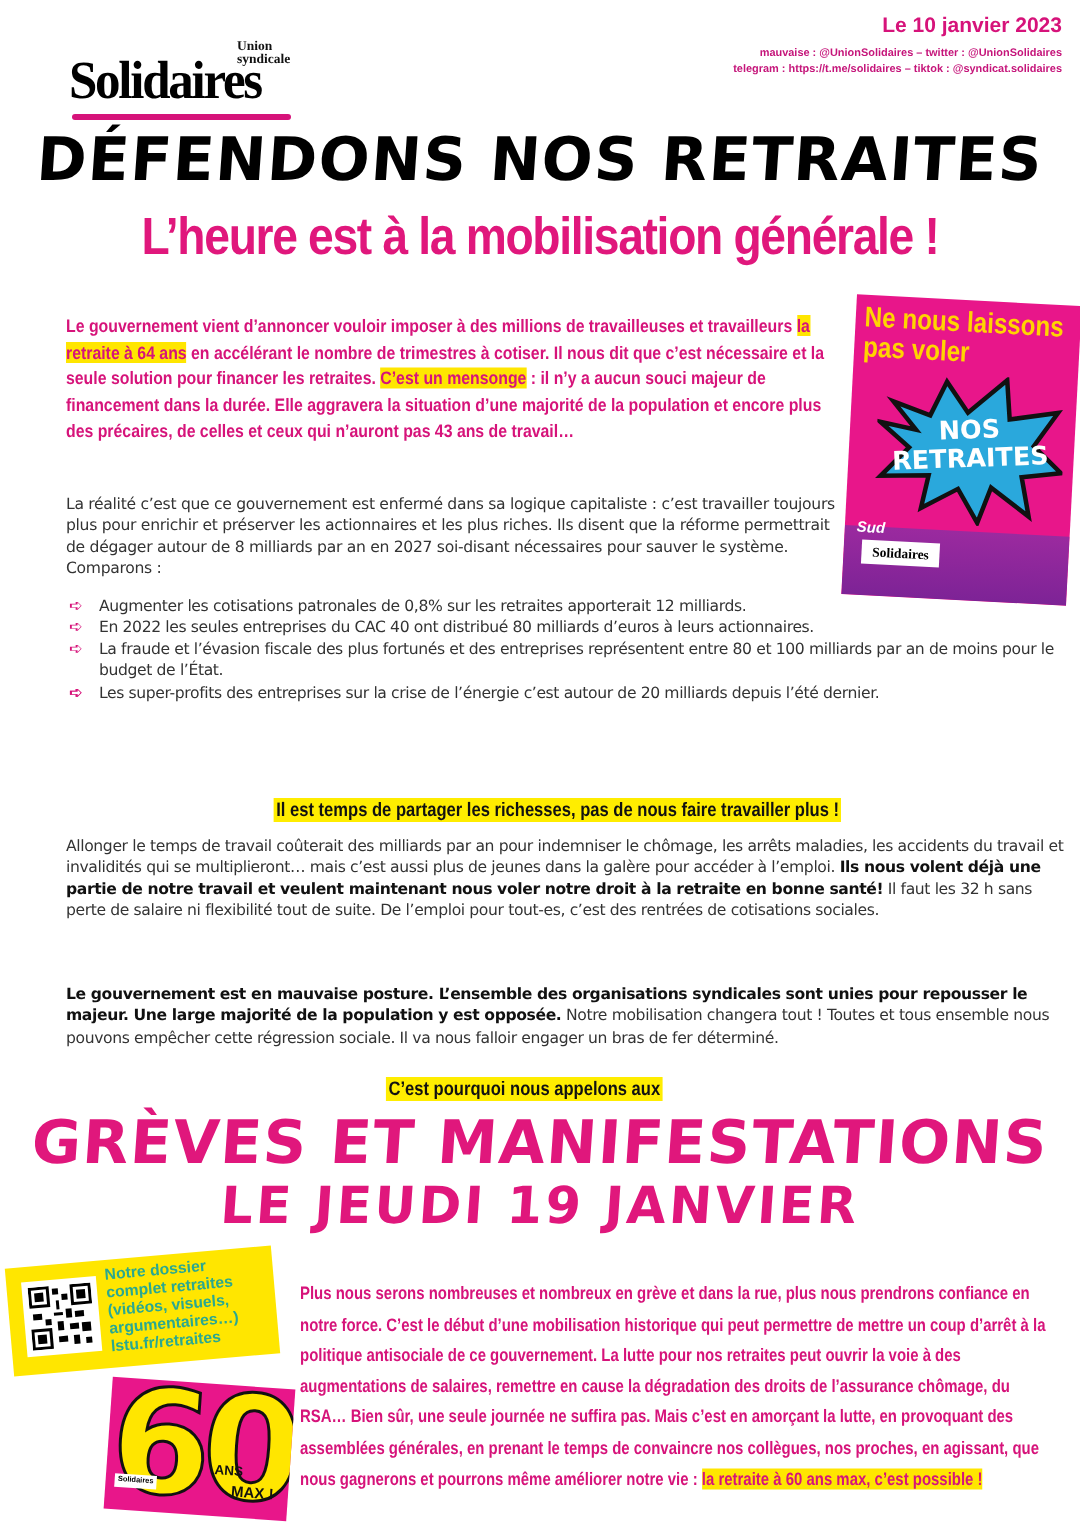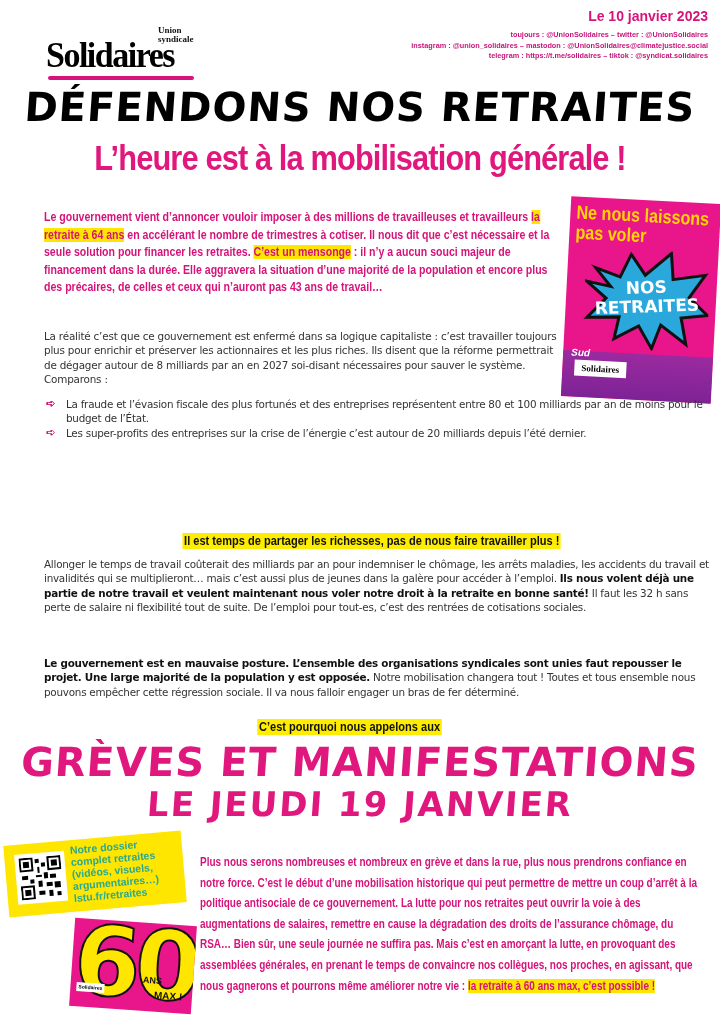--- a/index.html
+++ b/index.html
@@ -76,22 +76,21 @@
   <div class="logo-union">
     <div>Union</div>
     <div>syndicale</div>
   </div>
   <div class="logo-word">Solidaires</div>
   <div class="logo-underline"></div>
 </div>
 
 <div class="abs date">Le 10 janvier 2023</div>
 <div class="abs socials">
-  <div>toujours : @UnionSolidaires – twitter : @UnionSolidaires</div>
-  <div>instagram : @union_solidaires – mastodon : @UnionSolidaires@climatejustice.social</div>
+  <div>mauvaise : @UnionSolidaires – twitter : @UnionSolidaires</div>
   <div>telegram : https://t.me/solidaires – tiktok : @syndicat.solidaires</div>
 </div>
 
 <div class="abs title1">DÉFENDONS NOS RETRAITES</div>
 <div class="abs title2">L’heure est à la mobilisation générale !</div>
 
 <div class="abs intro" style="width:590px;">
   <span>Le gouvernement vient d’annoncer vouloir imposer à des millions de travailleuses et travailleurs </span><span class="hl">la retraite à 64 ans</span><span> en accélérant le nombre de trimestres à cotiser. Il nous dit que c’est nécessaire et la seule solution pour financer les retraites. </span><span class="hl">C’est un mensonge</span><span> : il n’y a aucun souci majeur de financement dans la durée. Elle aggravera la situation d’une majorité de la population et encore plus des précaires, de celles et ceux qui n’auront pas 43 ans de travail…</span>
 </div>
 
@@ -107,37 +106,37 @@
     </div>
   </div>
   <div class="poster-crowd"></div>
   <div class="poster-sud">Sud</div>
   <div class="poster-logo">Solidaires</div>
 </div>
 
 <div class="abs body-text para1">La réalité c’est que ce gouvernement est enfermé dans sa logique capitaliste : c’est travailler toujours plus pour enrichir et préserver les actionnaires et les plus riches. Ils disent que la réforme permettrait de dégager autour de 8 milliards par an en 2027 soi-disant nécessaires pour sauver le système. Comparons :</div>
 
 <div class="abs body-text bullets">
-  <div class="bullet"><span class="bullet-icon">➪</span></div>
-  <div class="bullet"><span class="bullet-icon">➪</span></div>
+  <div class="bullet"><span class="bullet-icon">➪</span><span>Augmenter les cotisations patronales de 0,8% sur les retraites apporterait 12 milliards.</span></div>
+  <div class="bullet"><span class="bullet-icon">➪</span><span>En 2022 les seules entreprises du CAC 40 ont distribué 80 milliards d’euros à leurs actionnaires.</span></div>
   <div class="bullet"><span class="bullet-icon">➪</span><span>La fraude et l’évasion fiscale des plus fortunés et des entreprises représentent entre 80 et 100 milliards par an de moins pour le budget de l’État.</span></div>
   <div class="bullet"><span class="bullet-icon">➪</span></div>
   <div class="bullet"><span class="bullet-icon">➪</span><span>Les super-profits des entreprises sur la crise de l’énergie c’est autour de 20 milliards depuis l’été dernier.</span></div>
 </div>
 
 <div class="abs sub-highlight">
   <span>Il est temps de partager les richesses, pas de nous faire travailler plus !</span>
 </div>
 
 <div class="abs body-text para2">
   <span>Allonger le temps de travail coûterait des milliards par an pour indemniser le chômage, les arrêts maladies, les accidents du travail et invalidités qui se multiplieront… mais c’est aussi plus de jeunes dans la galère pour accéder à l’emploi. </span><b class="dark">Ils nous volent déjà une partie de notre travail et veulent maintenant nous voler notre droit à la retraite en bonne santé!</b><span> Il faut les 32 h sans perte de salaire ni flexibilité tout de suite.  De l’emploi pour tout-es, c’est des rentrées de cotisations sociales.</span>
 </div>
 
 <div class="abs body-text para3">
-  <b class="dark">Le gouvernement est en mauvaise posture. L’ensemble des organisations syndicales sont unies faut repousser le projet. Une large majorité de la population y est opposée.</b><span> Notre mobilisation changera tout ! Toutes et tous ensemble nous pouvons empêcher cette régression sociale. Il va nous falloir engager un bras de fer déterminé.</span>
+  <b class="dark">Le gouvernement est en mauvaise posture. L’ensemble des organisations syndicales sont unies pour repousser le majeur. Une large majorité de la population y est opposée.</b><span> Notre mobilisation changera tout ! Toutes et tous ensemble nous pouvons empêcher cette régression sociale. Il va nous falloir engager un bras de fer déterminé.</span>
 </div>
 
 <div class="abs call">
   <span>C’est pourquoi nous appelons aux</span>
 </div>
 
 <div class="abs big1">GRÈVES ET MANIFESTATIONS</div>
 <div class="abs big2">LE JEUDI 19 JANVIER</div>
 
 <div class="abs yellow-box">

